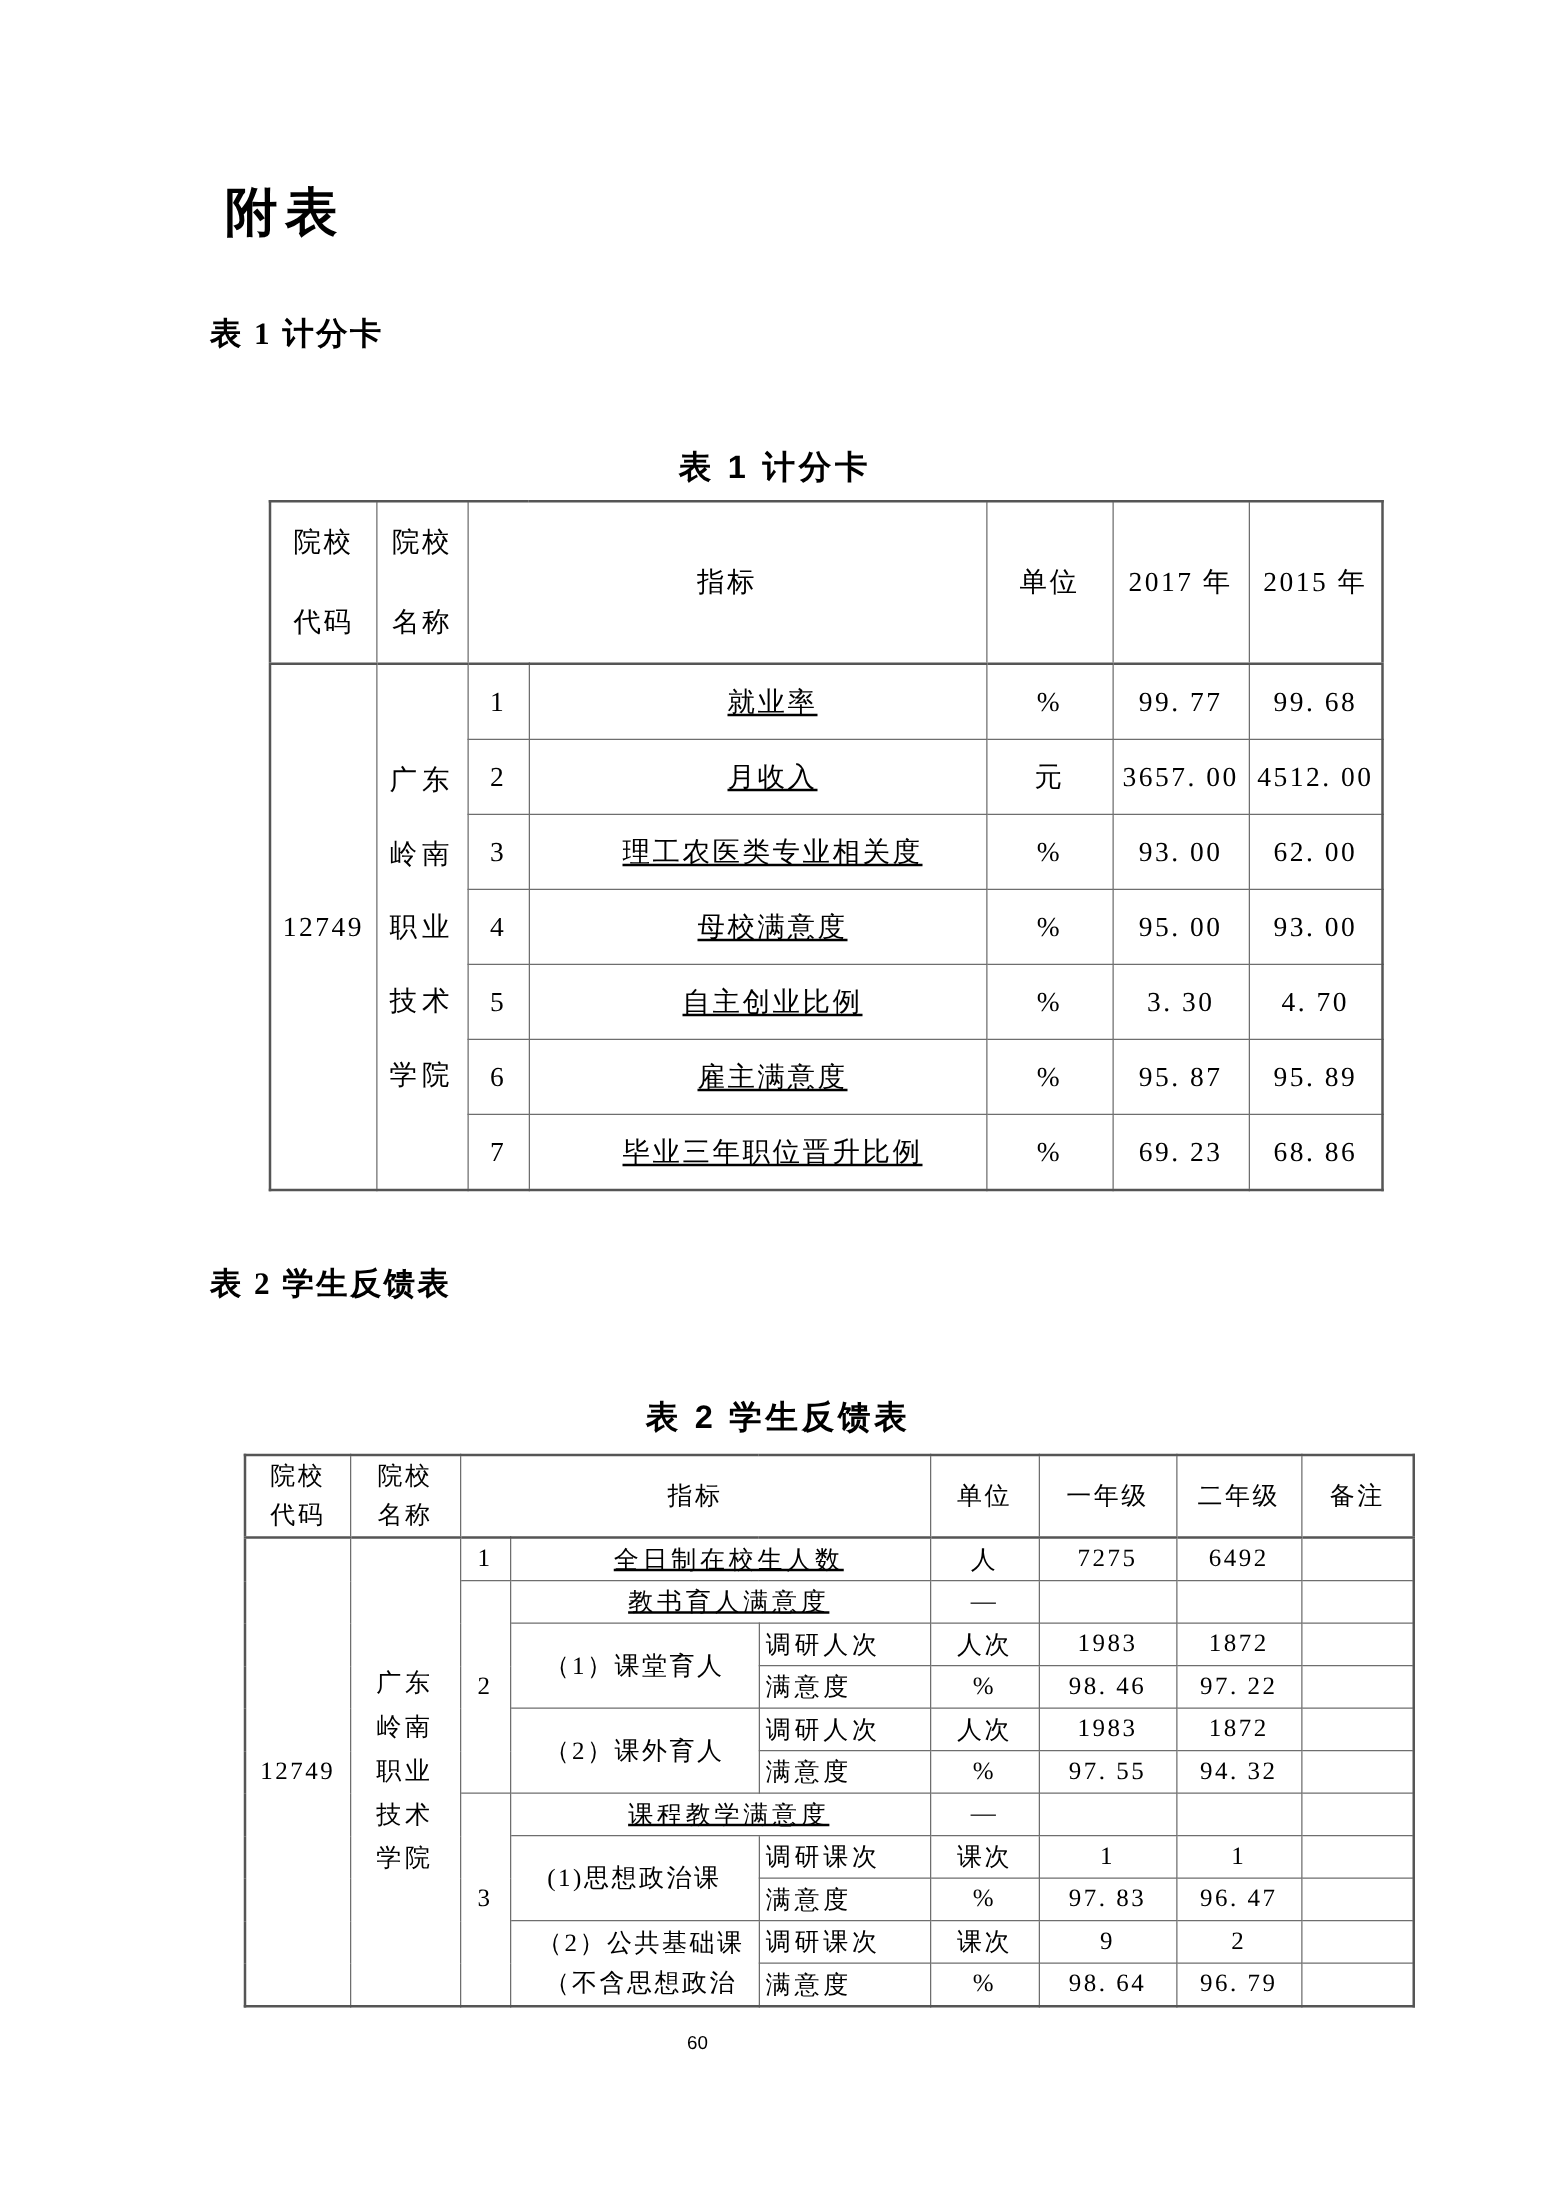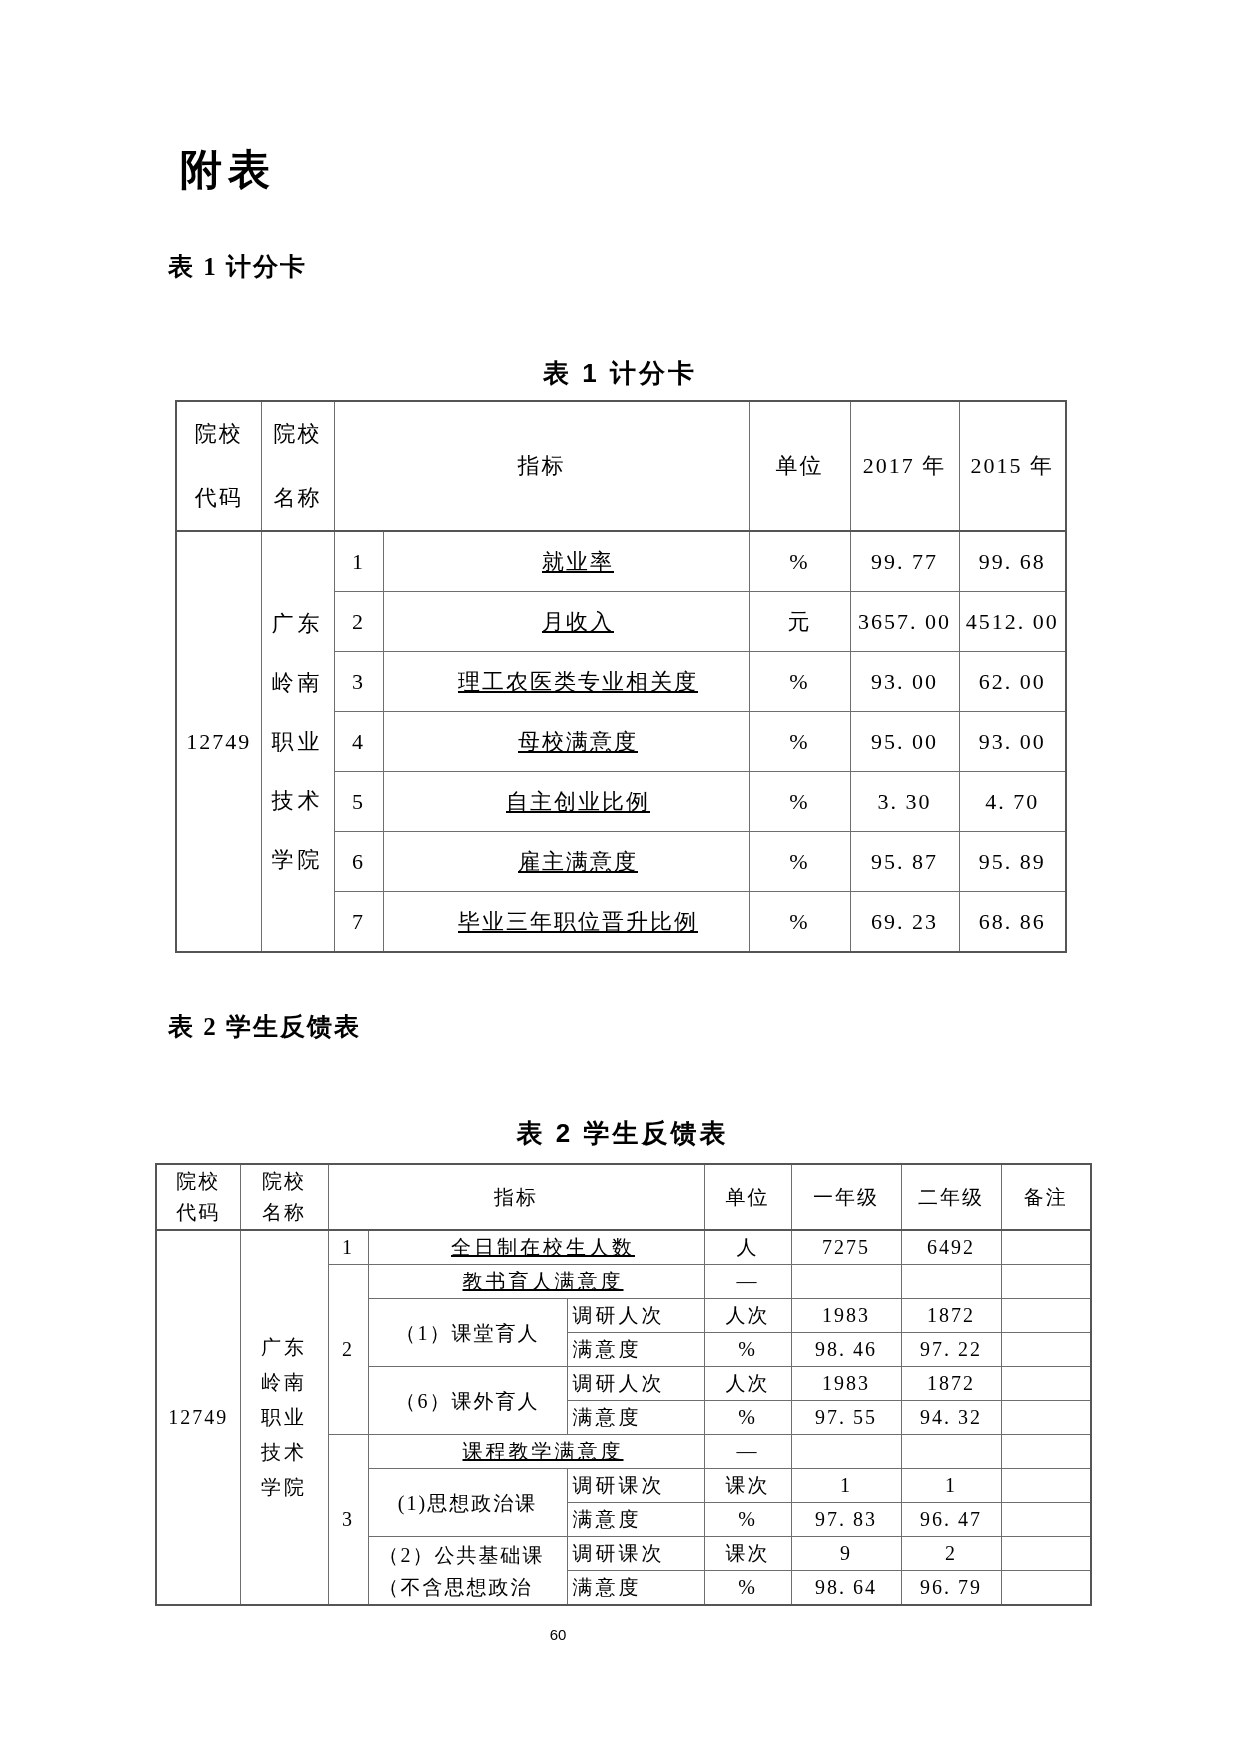--- a/index.html
+++ b/index.html
@@ -11,21 +11,21 @@
   .h1{left:180px;top:142px;font-size:42px;font-weight:bold;letter-spacing:6px;}
   .h2{font-size:25px;font-weight:bold;letter-spacing:2px;}
   .h2-t1{left:168px;top:250px;}
   .h2-t2{left:168px;top:1010px;}
   .caption{
     font-family:"Liberation Sans","DejaVu Sans",sans-serif;
     font-weight:bold;font-size:26px;letter-spacing:3px;text-align:center;
   }
   .cap1{left:175px;width:890px;top:356px;}
   .cap2{left:155px;width:935px;top:1116px;}
-  table{border-collapse:collapse;table-layout:fixed;}
+  table{border-collapse:collapse;table-layout:fixed;margin-left:40px;}
   #t1{left:175px;top:400px;width:890px;border:2px solid #555;}
   #t2{left:155px;top:1163px;width:935px;border:2px solid #555;}
   td{border:1px solid #6e6e6e;text-align:center;vertical-align:middle;overflow:hidden;padding:0;}
   #t1 td{font-size:22px;letter-spacing:2px;}
   #t2 td{font-size:20px;letter-spacing:2px;}
   #t1 .hr td{height:118px;border-bottom:2px solid #555;line-height:64px;}
   #t1 .br td{height:59px;}
   #t2 .hr td{height:64px;border-bottom:2px solid #555;line-height:31px;}
   #t2 .br td{height:33px;}
   .pre{white-space:pre-line;}
@@ -185,21 +185,21 @@
     <td></td>
   </tr>
   <tr class="br">
     <td class="ind2">满意度</td>
     <td>%</td>
     <td>98. 46</td>
     <td>97. 22</td>
     <td></td>
   </tr>
   <tr class="br">
-    <td rowspan="2" class="g2cell">（6）课外育人</td>
+    <td rowspan="2" class="g2cell">（2）课外育人</td>
     <td class="ind2">调研人次</td>
     <td>人次</td>
     <td>1983</td>
     <td>1872</td>
     <td></td>
   </tr>
   <tr class="br">
     <td class="ind2">满意度</td>
     <td>%</td>
     <td>97. 55</td>
@@ -223,21 +223,21 @@
     <td></td>
   </tr>
   <tr class="br">
     <td class="ind2">满意度</td>
     <td>%</td>
     <td>97. 83</td>
     <td>96. 47</td>
     <td></td>
   </tr>
   <tr class="br">
-    <td rowspan="2" class="pre g2cell" style="text-align:left;padding-left:10px;">（2）公共基础课
+    <td rowspan="2" class="pre g2cell" style="text-align:center;padding-left:10px;">（2）公共基础课
 （不含思想政治</td>
     <td class="ind2">调研课次</td>
     <td>课次</td>
     <td>9</td>
     <td>2</td>
     <td></td>
   </tr>
   <tr class="br">
     <td class="ind2">满意度</td>
     <td>%</td>

